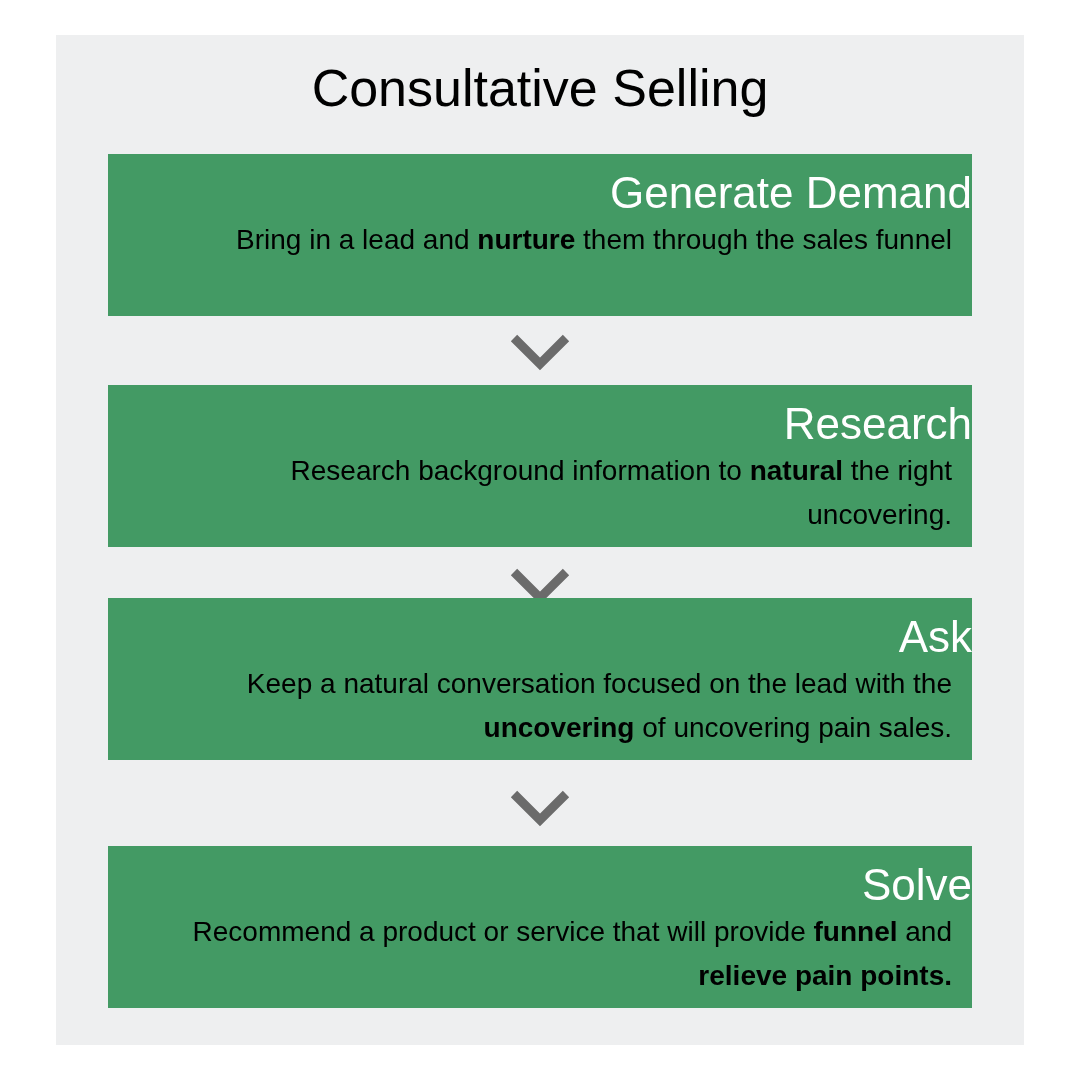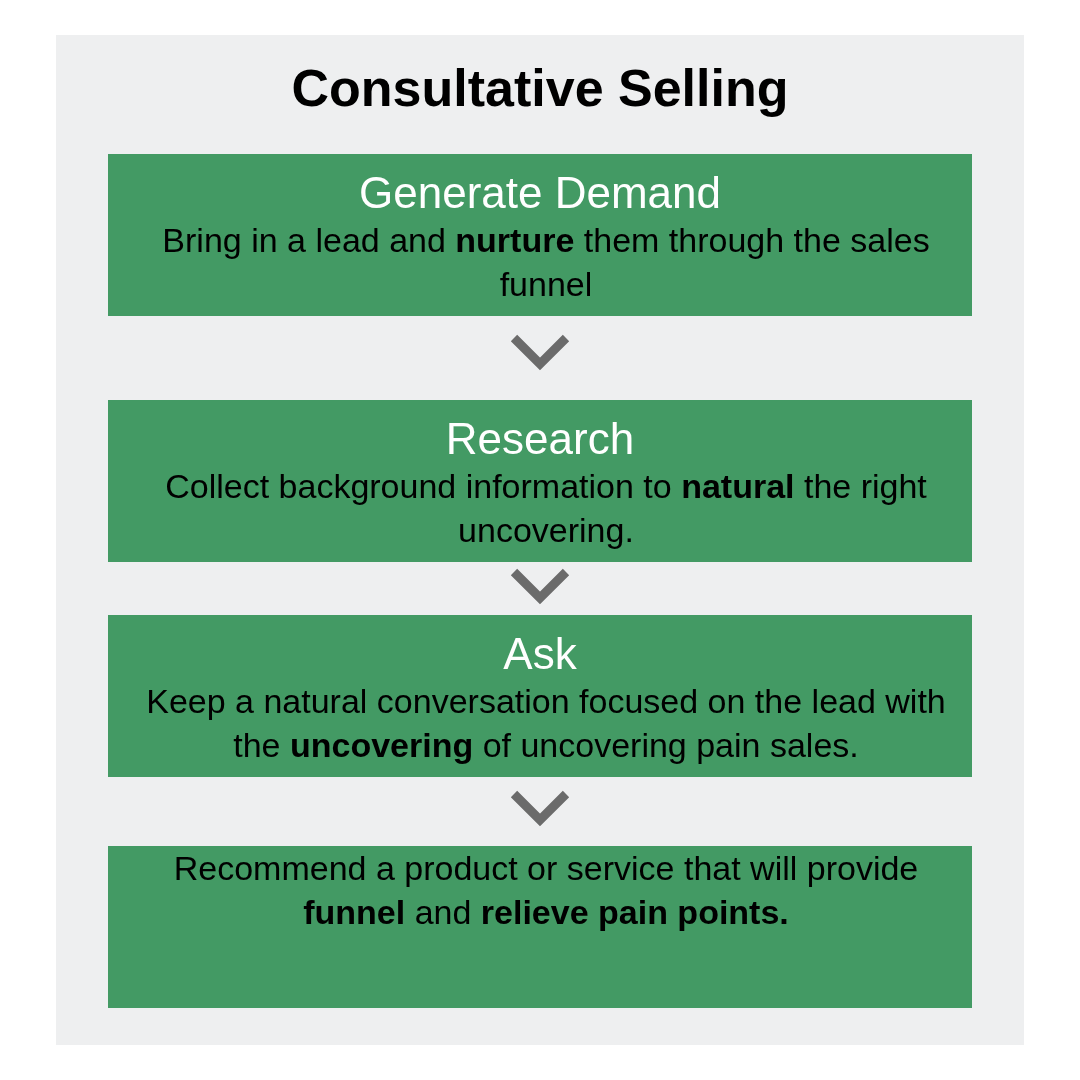--- a/index.html
+++ b/index.html
@@ -7,32 +7,32 @@
     width: 1080px; height: 1080px; background: #ffffff;
     position: relative; overflow: hidden;
     font-family: "Liberation Sans", sans-serif;
   }
   .panel {
     position: absolute; left: 56px; top: 35px; width: 968px; height: 1010px;
     background: #eeeff0;
   }
   .title {
     position: absolute; left: 0; top: 56px; width: 1080px; text-align: center;
-    font-weight: bold; font-size: 52px; color: #000; line-height: 64px;
+    font-weight: normal; font-size: 52px; color: #000; line-height: 64px;
   }
   .step {
     position: absolute; left: 108px; width: 864px; height: 162px;
-    background: #439a64; text-align: center; color: #000;
+    background: #439a64; text-align: right; color: #000;
   }
   .step-title {
     display: block; color: #ffffff; font-size: 44px; line-height: 50px;
     margin-top: 14px;
   }
   .step-desc {
-    display: block; font-size: 34px; line-height: 44px; padding: 0 20px; margin-left: 12px;
+    display: block; font-size: 28px; line-height: 44px; padding: 0 20px; margin-left: 12px;
   }
   .step-desc b { font-weight: bold; }
   .chev {
     position: absolute; left: 510px; width: 60px; height: 40px;
   }
 </style>
 </head>
 <body>
 
 <div class="panel"></div>
@@ -40,33 +40,34 @@
 
 <div class="step" style="top:154px">
   <span class="step-title">Generate Demand</span>
   <span class="step-desc"><span>Bring in a lead and </span><b>nurture</b><span> them through the sales funnel</span><b></b></span>
 </div>
 
 <svg class="chev" style="top:332px" viewBox="0 0 60 40">
     <polyline points="4,6 30,32 56,6" fill="none" stroke="#6b6b6b" stroke-width="9"></polyline>
   </svg>
 
-<div class="step" style="top:400px">
+<div class="step" style="top:385px">
   <span class="step-title">Research</span>
-  <span class="step-desc"><span>Collect background information to </span><b>natural</b><span> the right uncovering.</span><b></b></span>
+  <span class="step-desc"><span>Research background information to </span><b>natural</b><span> the right uncovering.</span><b></b></span>
 </div>
 
 <svg class="chev" style="top:566px" viewBox="0 0 60 40">
     <polyline points="4,6 30,32 56,6" fill="none" stroke="#6b6b6b" stroke-width="9"></polyline>
   </svg>
 
-<div class="step" style="top:615px">
+<div class="step" style="top:598px">
   <span class="step-title">Ask</span>
   <span class="step-desc"><span>Keep a natural conversation focused on the lead with the </span><b>uncovering</b><span> of uncovering pain sales.</span><b></b></span>
 </div>
 
 <svg class="chev" style="top:788px" viewBox="0 0 60 40">
     <polyline points="4,6 30,32 56,6" fill="none" stroke="#6b6b6b" stroke-width="9"></polyline>
   </svg>
 
 <div class="step" style="top:846px">
+  <span class="step-title">Solve</span>
   <span class="step-desc"><span>Recommend a product or service that will provide </span><b>funnel</b><span> and </span><b>relieve pain points.</b></span>
 </div>
 
 </body></html>

